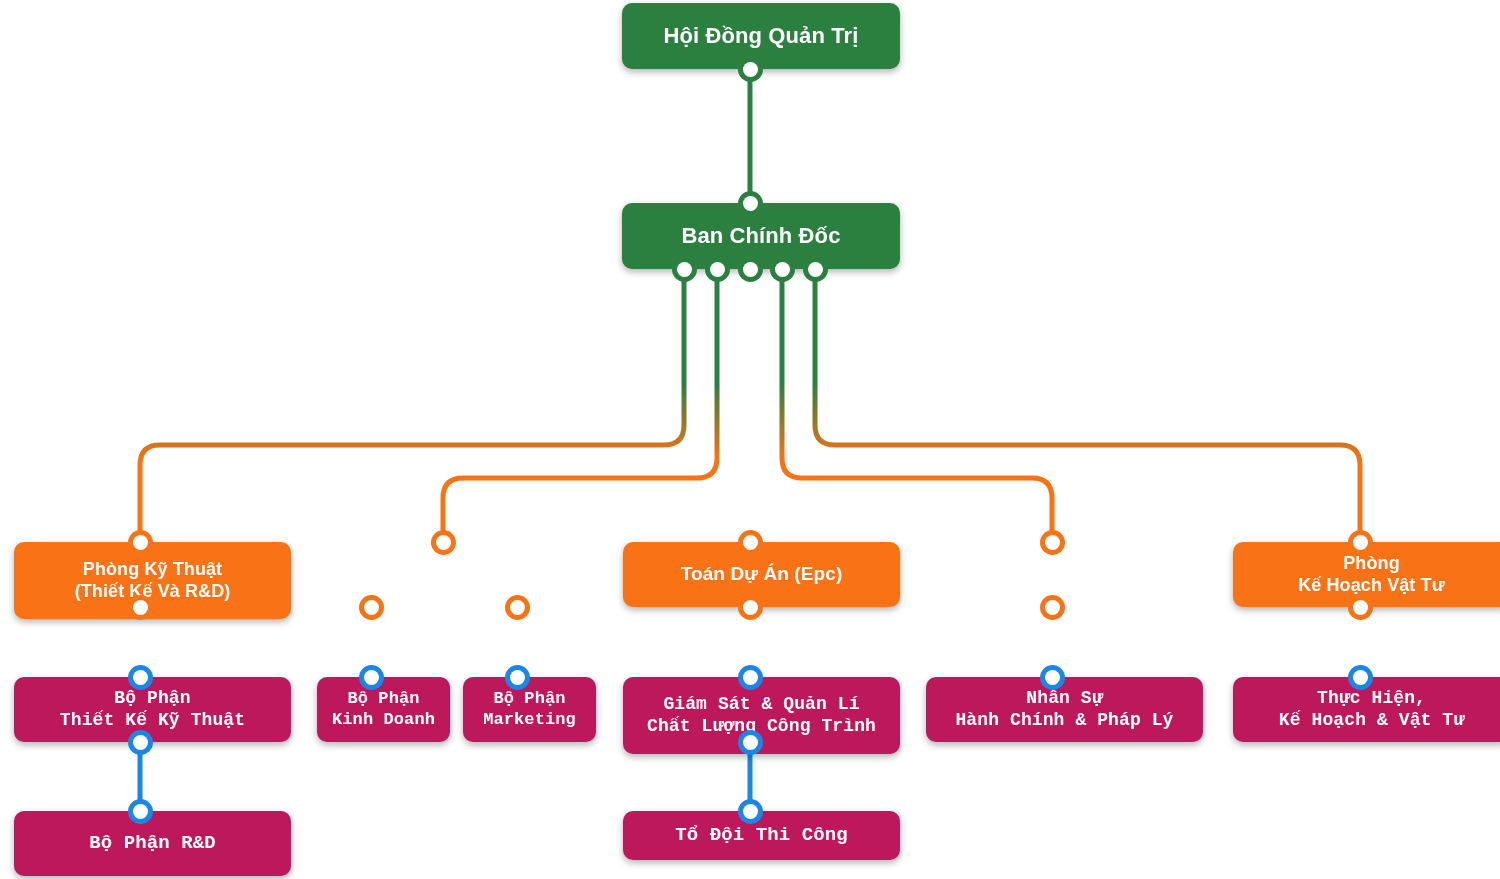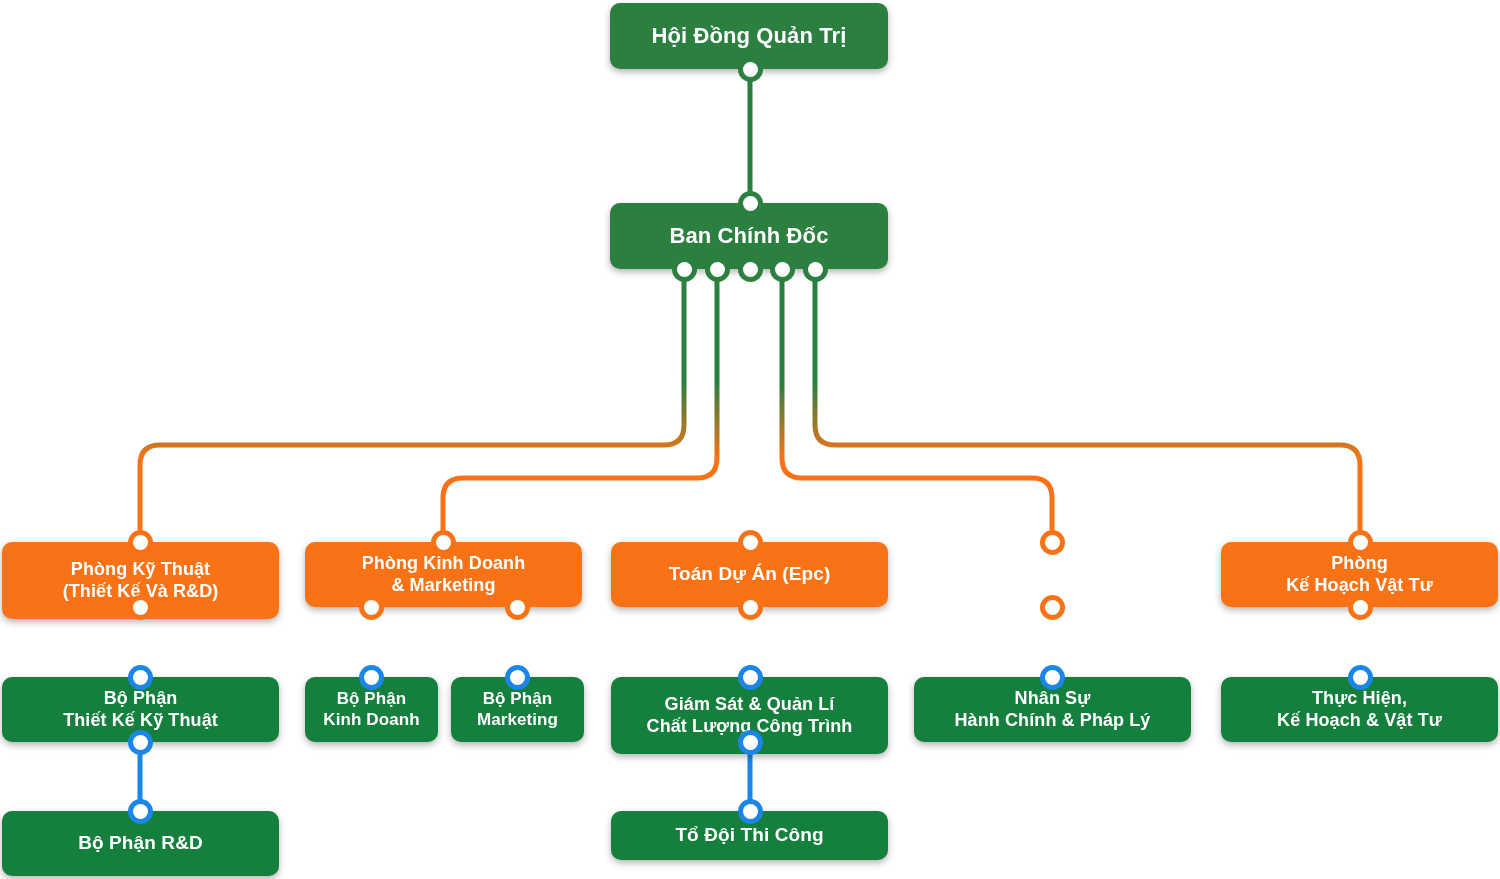--- a/index.html
+++ b/index.html
@@ -31,24 +31,25 @@
     align-items: center;
     justify-content: center;
     text-align: center;
     border-radius: 10px;
     color: #ffffff;
     font-weight: bold;
     line-height: 1.18;
     letter-spacing: 0.1px;
     padding: 4px 10px;
     z-index: 3;
+    margin-left: 12px;
   }
   .node.green  { background: #2b8040; box-shadow: 0 3px 7px rgba(0,0,0,0.30); }
   .node.orange { background: #f97316; box-shadow: 0 3px 7px rgba(0,0,0,0.30); }
-  .node.blue   { background: #15803d; box-shadow: 0 3px 7px rgba(0,0,0,0.30); }
+  .node.blue   { background: #be185d; box-shadow: 0 3px 7px rgba(0,0,0,0.30); font-family: Liberation Mono, monospace; }
   .node .label { display: block; white-space: pre-line; }
   .t22 { font-size: 22px; }
   .t19 { font-size: 19px; }
   .t18 { font-size: 18px; }
   .t17 { font-size: 17px; }
 
   .port {
     position: absolute;
     width: 15px;
     height: 15px;
@@ -138,24 +139,20 @@
   <div class="port-ring ring-orange" style="left:140px; top:542px;"></div>
   <div class="node orange t18" style="left:2px; top:542px; width:277px; height:77px;">
     <span class="label">Phòng Kỹ Thuật
 (Thiết Kế Và R&amp;D)</span>
   </div>
   <div class="port" style="left:140px; top:542px;"></div>
   <div class="port-ring ring-orange" style="left:140px; top:607px;"></div>
   <div class="port" style="left:140px; top:607px;"></div>
 
   <div class="port-ring ring-orange" style="left:443px; top:542px;"></div>
-  <div class="node orange t18" style="left:305px; top:542px; width:277px; height:65px;">
-    <span class="label">Phòng Kinh Doanh
-&amp; Marketing</span>
-  </div>
   <div class="port" style="left:443px; top:542px;"></div>
   <div class="port-ring ring-orange" style="left:371px; top:607px;"></div>
   <div class="port-ring ring-orange" style="left:517px; top:607px;"></div>
   <div class="port" style="left:371px; top:607px;"></div>
   <div class="port" style="left:517px; top:607px;"></div>
 
   <div class="port-ring ring-orange" style="left:750px; top:542px;"></div>
   <div class="node orange t19" style="left:611px; top:542px; width:277px; height:65px;">
     <span class="label">Toán Dự Án (Epc)</span>
   </div>

